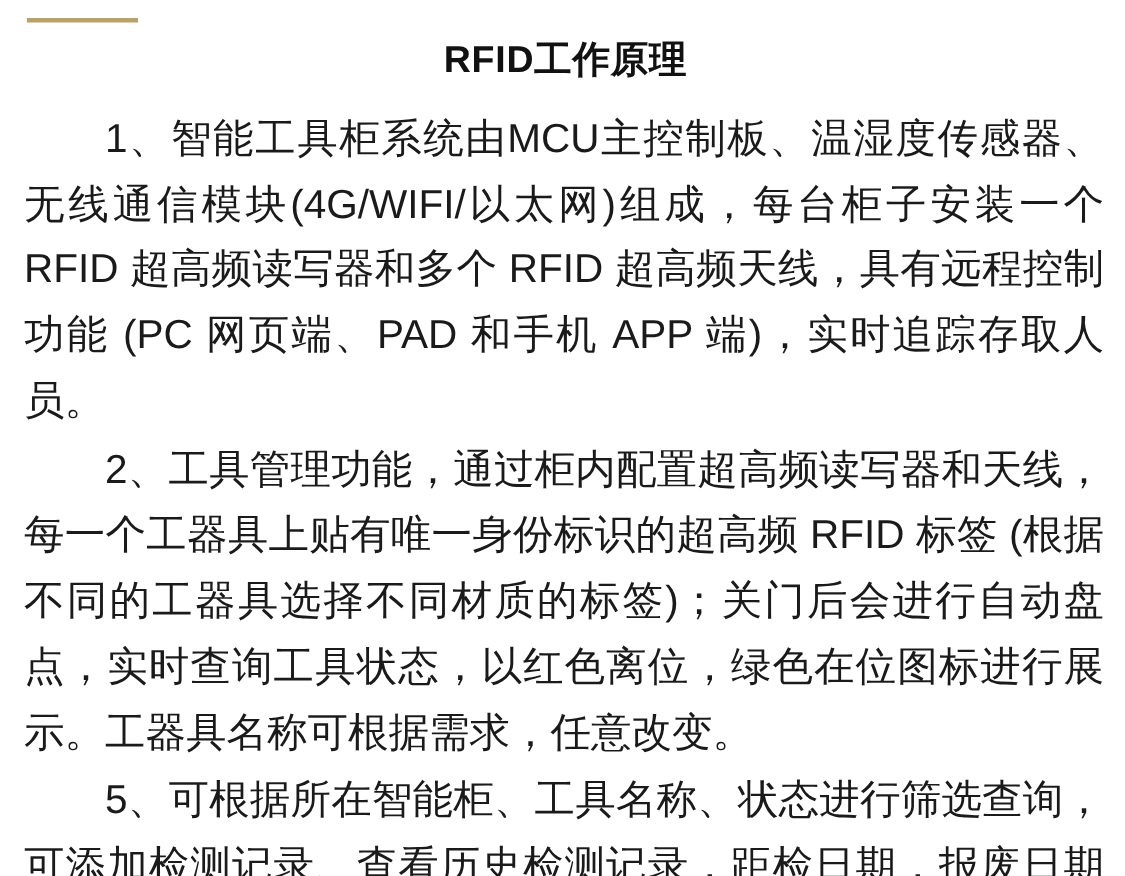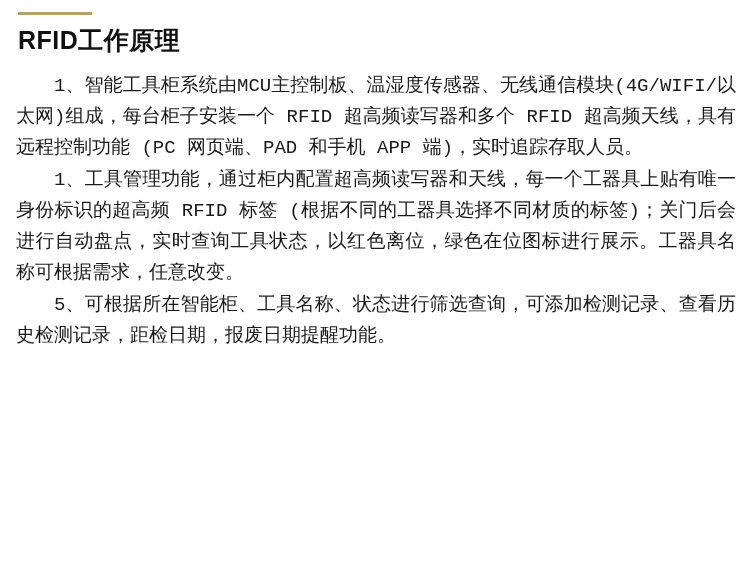--- a/index.html
+++ b/index.html
@@ -27,44 +27,44 @@
     background: #b9a265;
     margin: 12px 0 0 4px;
   }
   .heading {
     margin: 10px 0 0 4px;
     font-size: 25px;
     line-height: 1.2;
     font-weight: bold;
     letter-spacing: 0.5px;
     color: #111111;
+    text-align: center;
   }
   .body-copy {
     margin-top: 16px;
   }
   .para {
     margin: 0 0 2px 2px;
-    font-size: 19px;
+    font-size: 27px;
     line-height: 1.62;
     text-align: justify;
     text-justify: inter-ideograph;
     text-indent: 2em;
     color: #1a1a1a;
     letter-spacing: 0px;
-    font-family: Liberation Mono, monospace;
   }
 </style>
 </head>
 <body>
 
 <div class="page">
 
   <div class="accent-rule"></div>
 
   <h1 class="heading">RFID工作原理</h1>
 
   <div class="body-copy">
     <p class="para">1、智能工具柜系统由MCU主控制板、温湿度传感器、无线通信模块(4G/WIFI/以太网)组成，每台柜子安装一个 RFID 超高频读写器和多个 RFID 超高频天线，具有远程控制功能 (PC 网页端、PAD 和手机 APP 端)，实时追踪存取人员。</p>
-    <p class="para">1、工具管理功能，通过柜内配置超高频读写器和天线，每一个工器具上贴有唯一身份标识的超高频 RFID 标签 (根据不同的工器具选择不同材质的标签)；关门后会进行自动盘点，实时查询工具状态，以红色离位，绿色在位图标进行展示。工器具名称可根据需求，任意改变。</p>
+    <p class="para">2、工具管理功能，通过柜内配置超高频读写器和天线，每一个工器具上贴有唯一身份标识的超高频 RFID 标签 (根据不同的工器具选择不同材质的标签)；关门后会进行自动盘点，实时查询工具状态，以红色离位，绿色在位图标进行展示。工器具名称可根据需求，任意改变。</p>
     <p class="para">5、可根据所在智能柜、工具名称、状态进行筛选查询，可添加检测记录、查看历史检测记录，距检日期，报废日期提醒功能。</p>
   </div>
 
 </div>
 
 </body></html>

